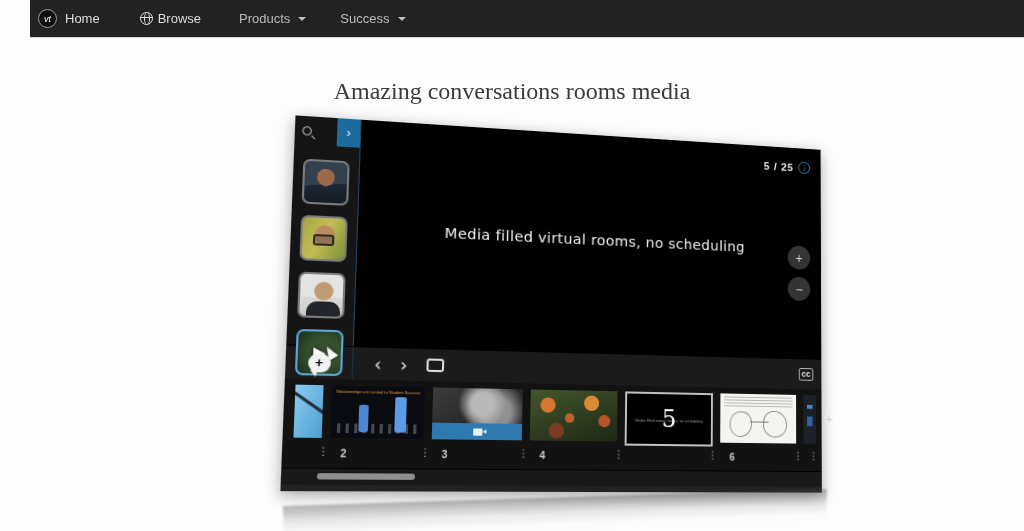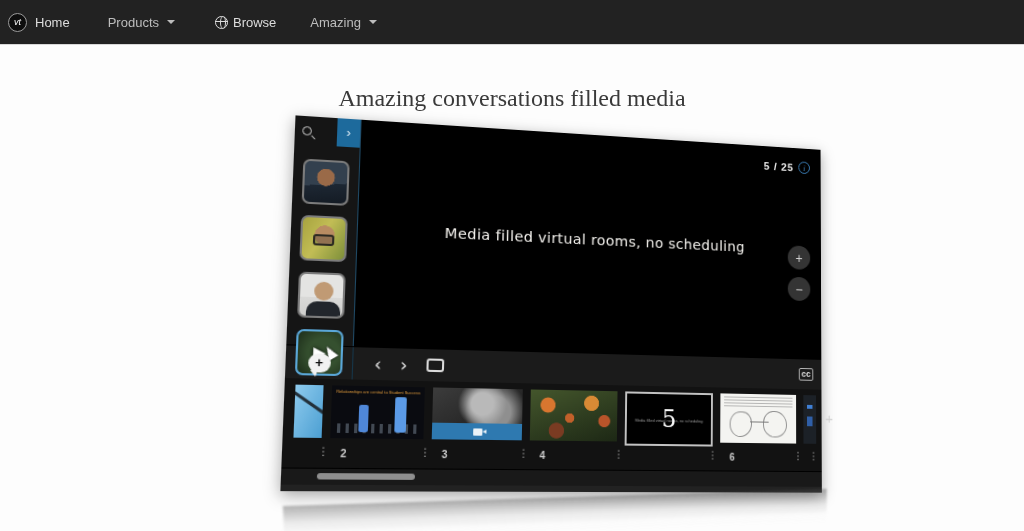--- a/index.html
+++ b/index.html
@@ -1,21 +1,21 @@
 <!DOCTYPE html>
 <html><head>
 <meta charset="utf-8">
 <style>
   * { margin:0; padding:0; box-sizing:border-box; }
   html,body { width:1024px; height:531px; overflow:hidden; background:#fdfdfd;
               font-family:"Liberation Sans", sans-serif; }
 
   
-  .navbar { height:45px; background:#222; border-bottom:1px solid #d8d8d8;
-            display:flex; align-items:center; padding-left:8px; }
+  .navbar { height:38px; background:#222; border-bottom:1px solid #d8d8d8;
+            display:flex; align-items:center; padding-left:8px;margin-left:30px; }
   .brand { width:19px; height:19px; border-radius:50%; background:#0d0d0d;
            border:1px solid #9a9a9a; color:#fff; font-size:9px; font-style:italic;
            display:flex; align-items:center; justify-content:center; margin-right:6px; }
   .nav-item { color:#ddd; font-size:13px; padding:0 14px; line-height:29px; cursor:pointer;
               display:flex; align-items:center; gap:5px; }
   .nav-item.first { padding-left:2px;justify-content:center; }
   .nav-item.muted { color:#bdbdbd; }
   .caret { display:inline-block; width:0; height:0; border-left:4px solid transparent;
            border-right:4px solid transparent; border-top:4px solid #bdbdbd; margin-left:3px; }
   .globe { width:13px; height:13px; border:1.5px solid #ddd; border-radius:50%; position:relative; }
@@ -166,35 +166,35 @@
                 filter:blur(1px); pointer-events:none; }
 </style>
 </head>
 <body>
 
 <div class="navbar">
   <div class="brand">vt</div>
   <div class="nav-item first">
     <span>Home</span>
   </div>
+  <div class="nav-item" style="margin-left:12px;">
+    <span class="globe"></span>
+    <span>Browse</span>
+  </div>
   <div class="nav-item muted" style="margin-left:10px;">
     <span>Products</span>
     <span class="caret"></span>
   </div>
-  <div class="nav-item" style="margin-left:12px;">
-    <span class="globe"></span>
-    <span>Browse</span>
-  </div>
   <div class="nav-item muted" style="margin-left:6px;">
-    <span>Amazing</span>
+    <span>Success</span>
     <span class="caret"></span>
   </div>
 </div>
 
-<h1 class="page-title">Amazing conversations filled media</h1>
+<h1 class="page-title">Amazing conversations rooms media</h1>
 
 <div class="app-wrap">
   <div class="app">
 
     <div class="main">
       <div class="sidebar">
         <div class="search-row">
           <span class="search-glass"></span>
           <span class="expand-btn">›</span>
         </div>

